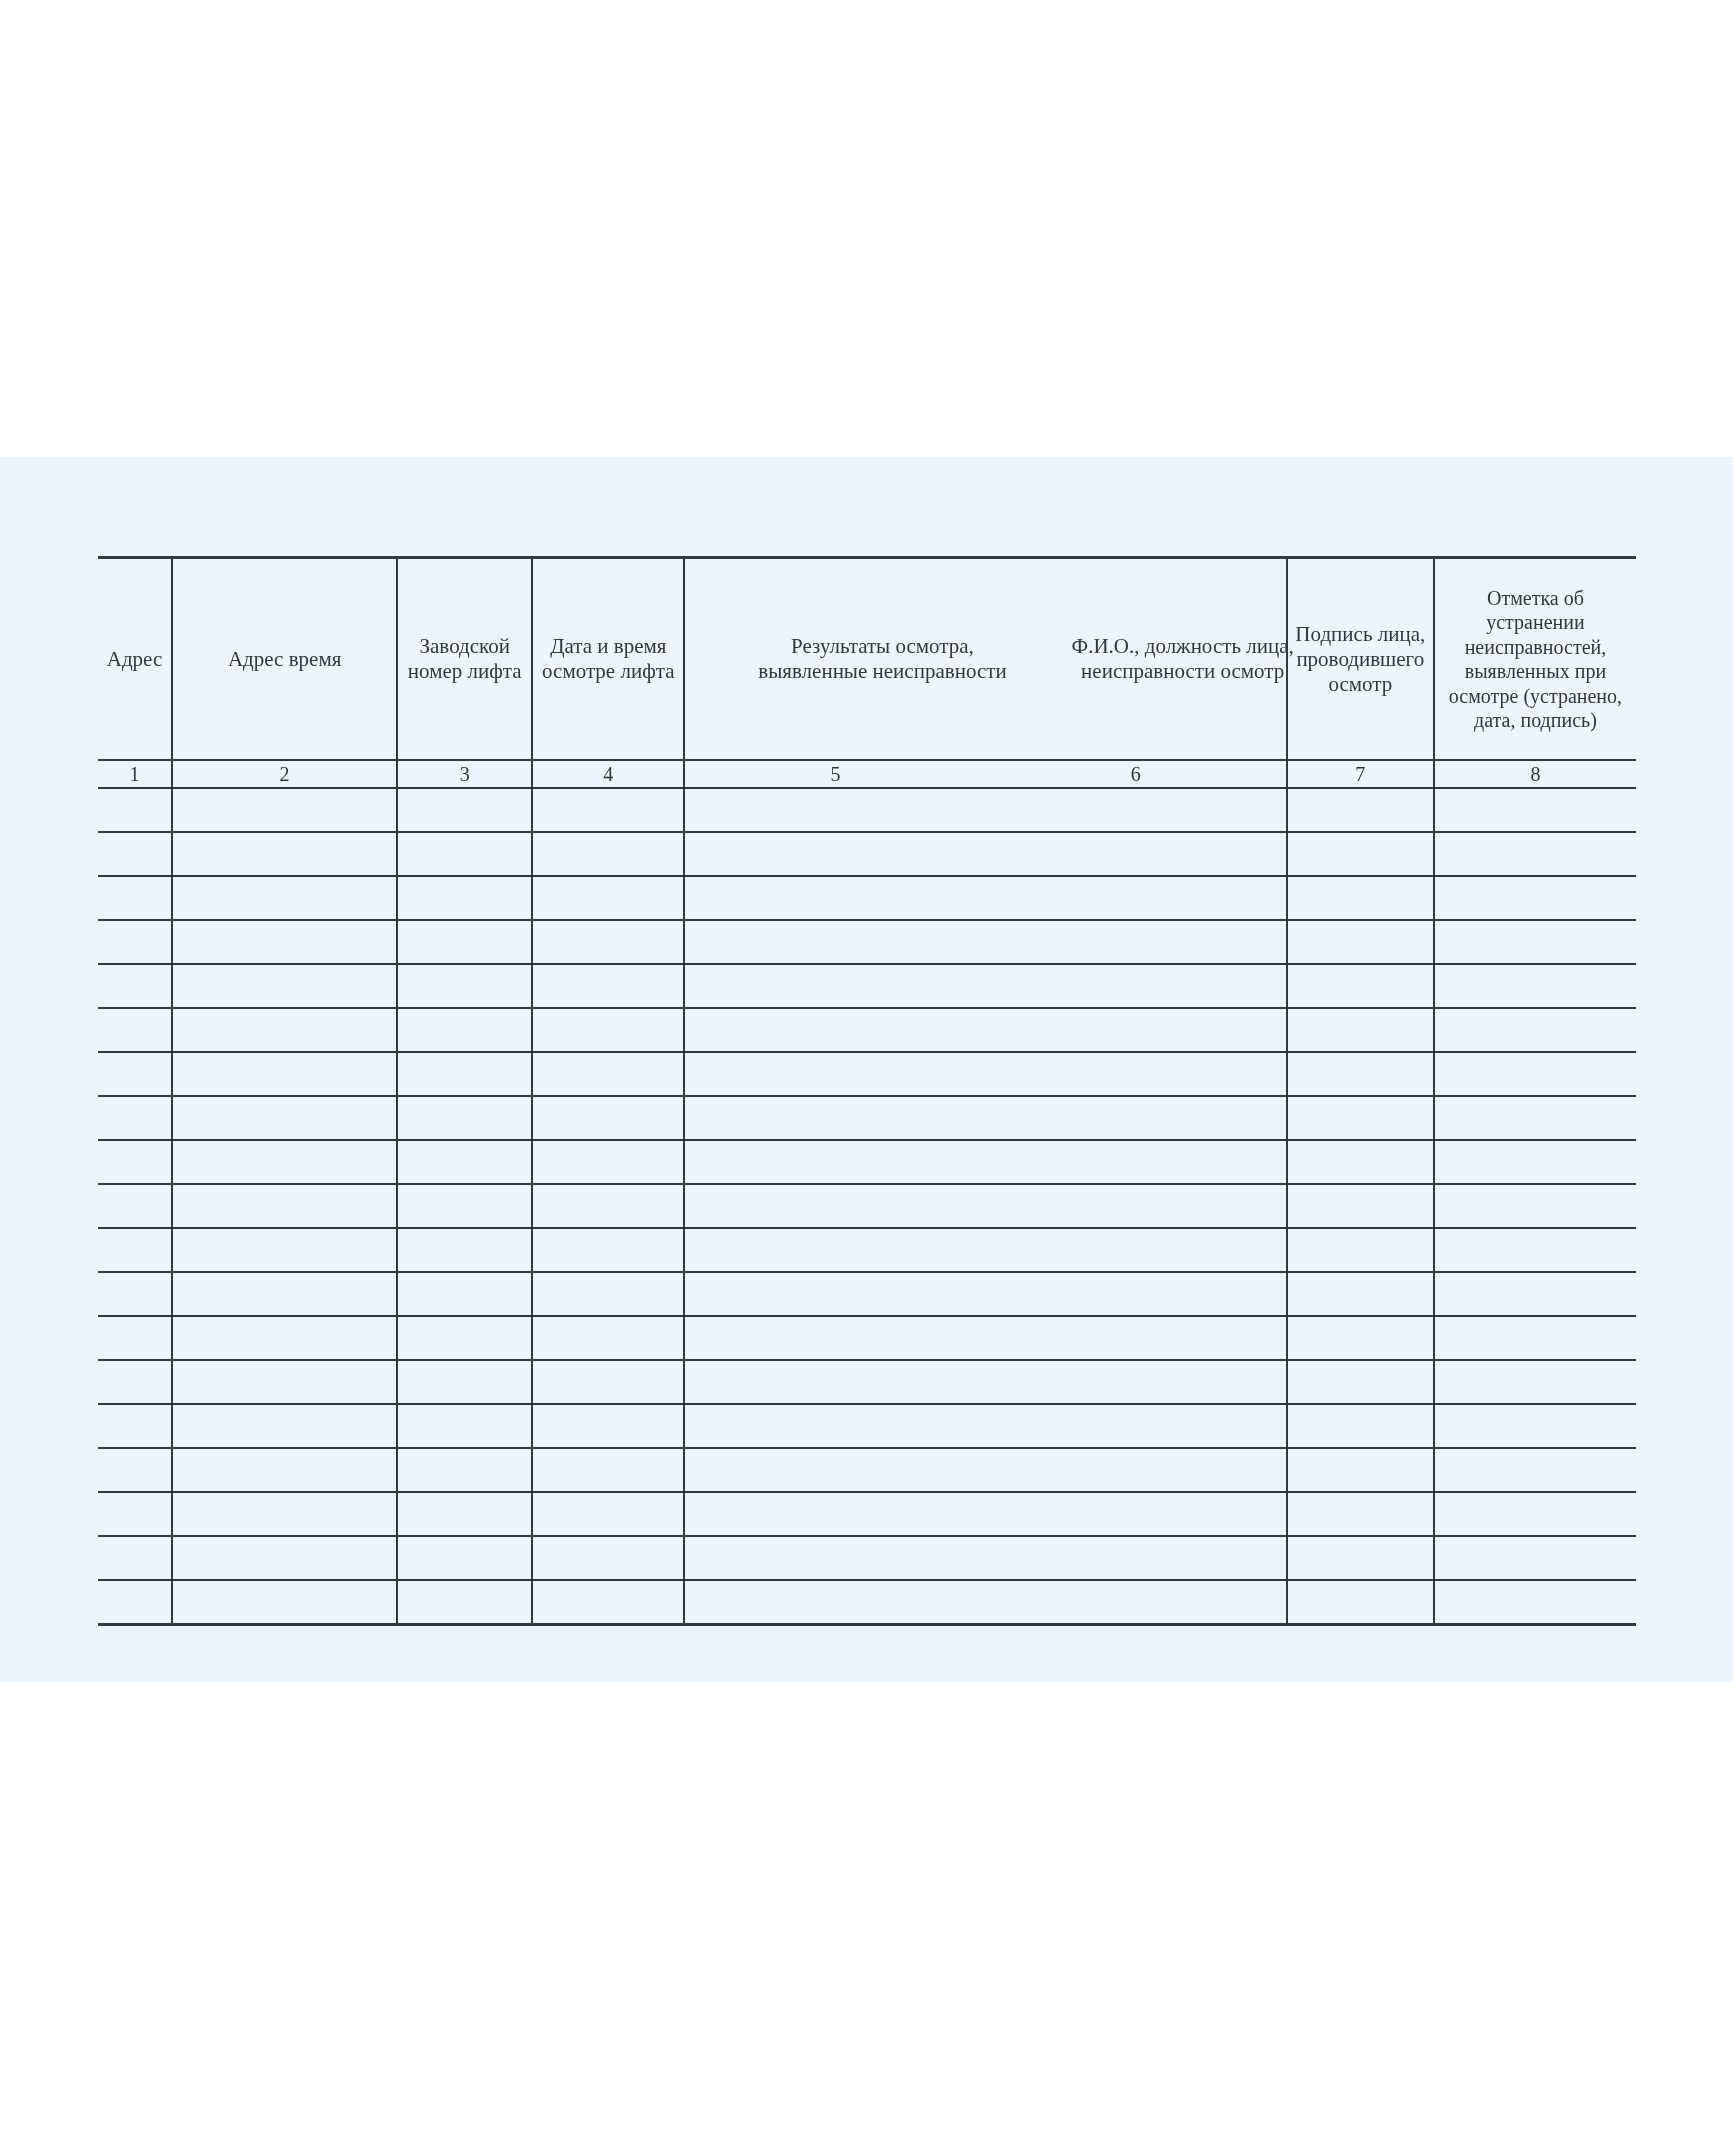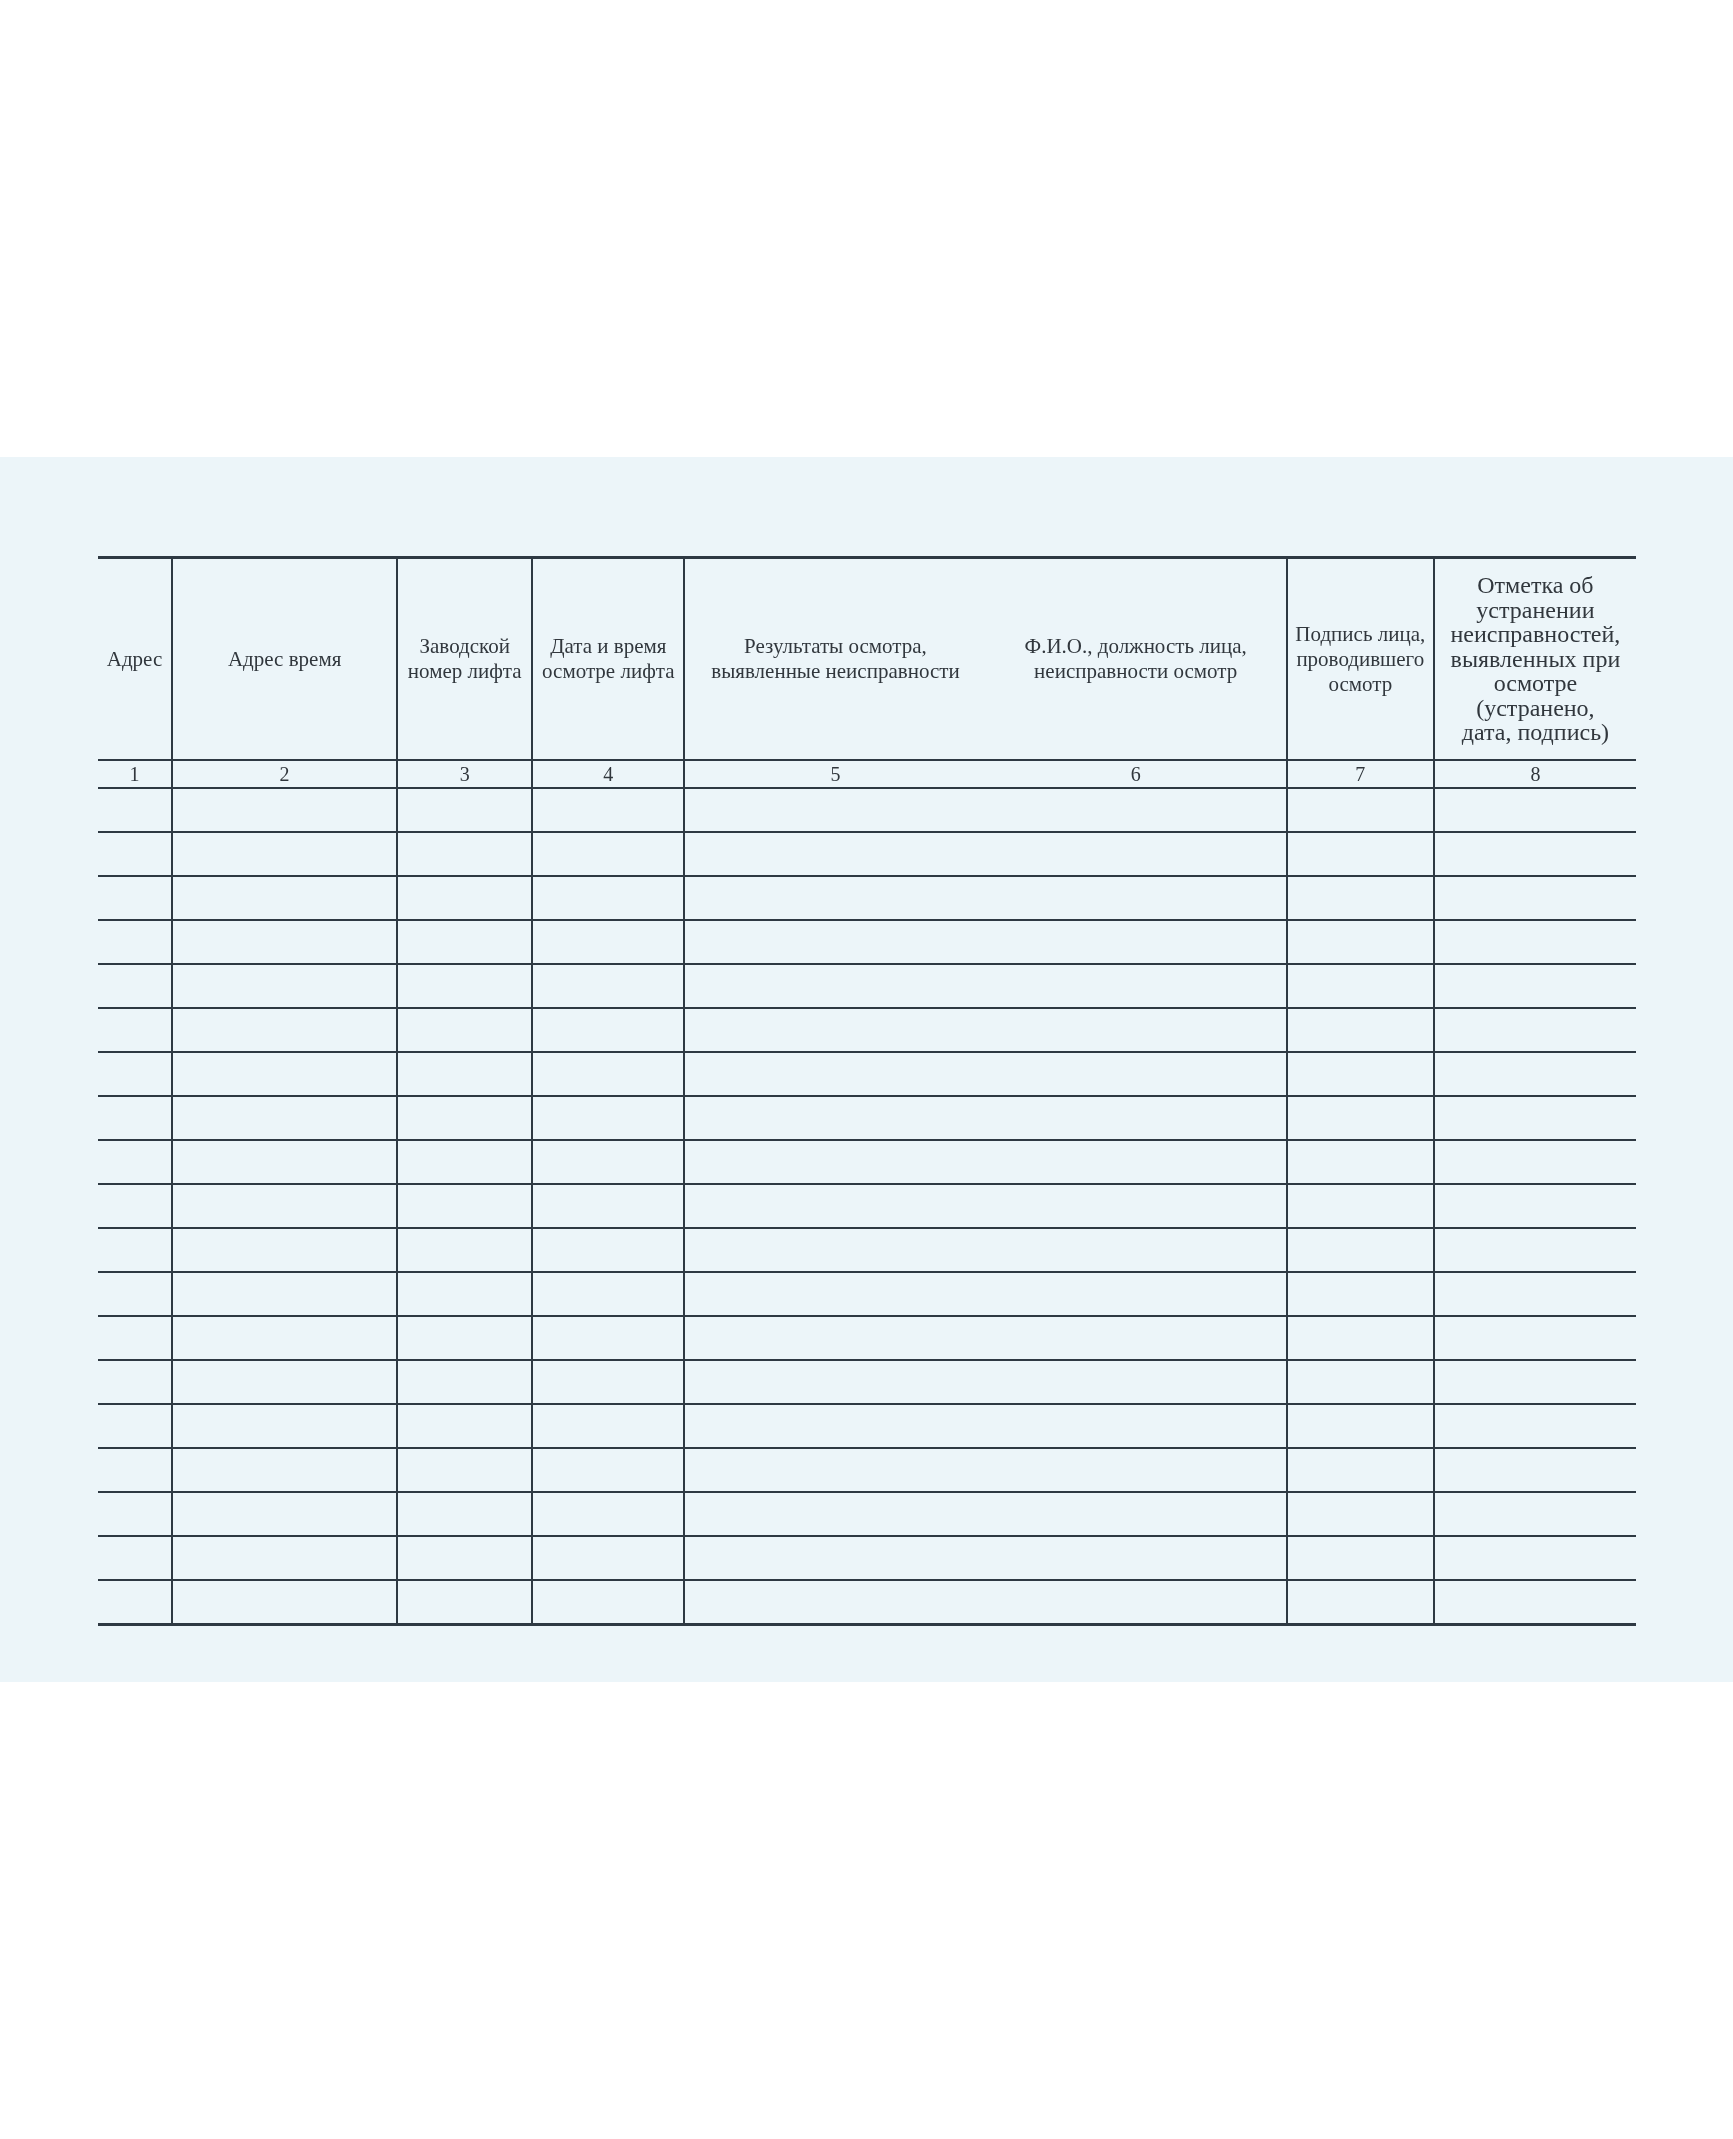--- a/index.html
+++ b/index.html
@@ -25,23 +25,23 @@
     padding:0;margin:0;border:none;border-bottom:2.2px solid var(--line);
     color:var(--text);
   }
   
   .vl{border-left:2.2px solid var(--line) !important;}
   
   th.hcell{
     height:150px;vertical-align:middle;text-align:center;
     font-weight:normal;font-size:21px;line-height:25px;white-space:pre-line;
   }
-  th.hcell.c8{font-size:24px;line-height:24.5px;}
+  th.hcell.c8{font-size:20px;line-height:24.5px;}
   .split{display:flex;align-items:center;width:100%;}
-  .split.hdr{height:150px;}
+  .split.hdr{height:150px;padding-left:47px;}
   .split.num{height:26px;}
   .split .half{flex:1 1 50%;text-align:center;white-space:pre-line;}
   
   td.ncell{
     height:26px;vertical-align:middle;text-align:center;
     font-size:20px;line-height:20px;
   }
   
   tbody tr.data-row{height:44px;}
   tbody tr.data-row:last-child td{border-bottom-width:3px;}

